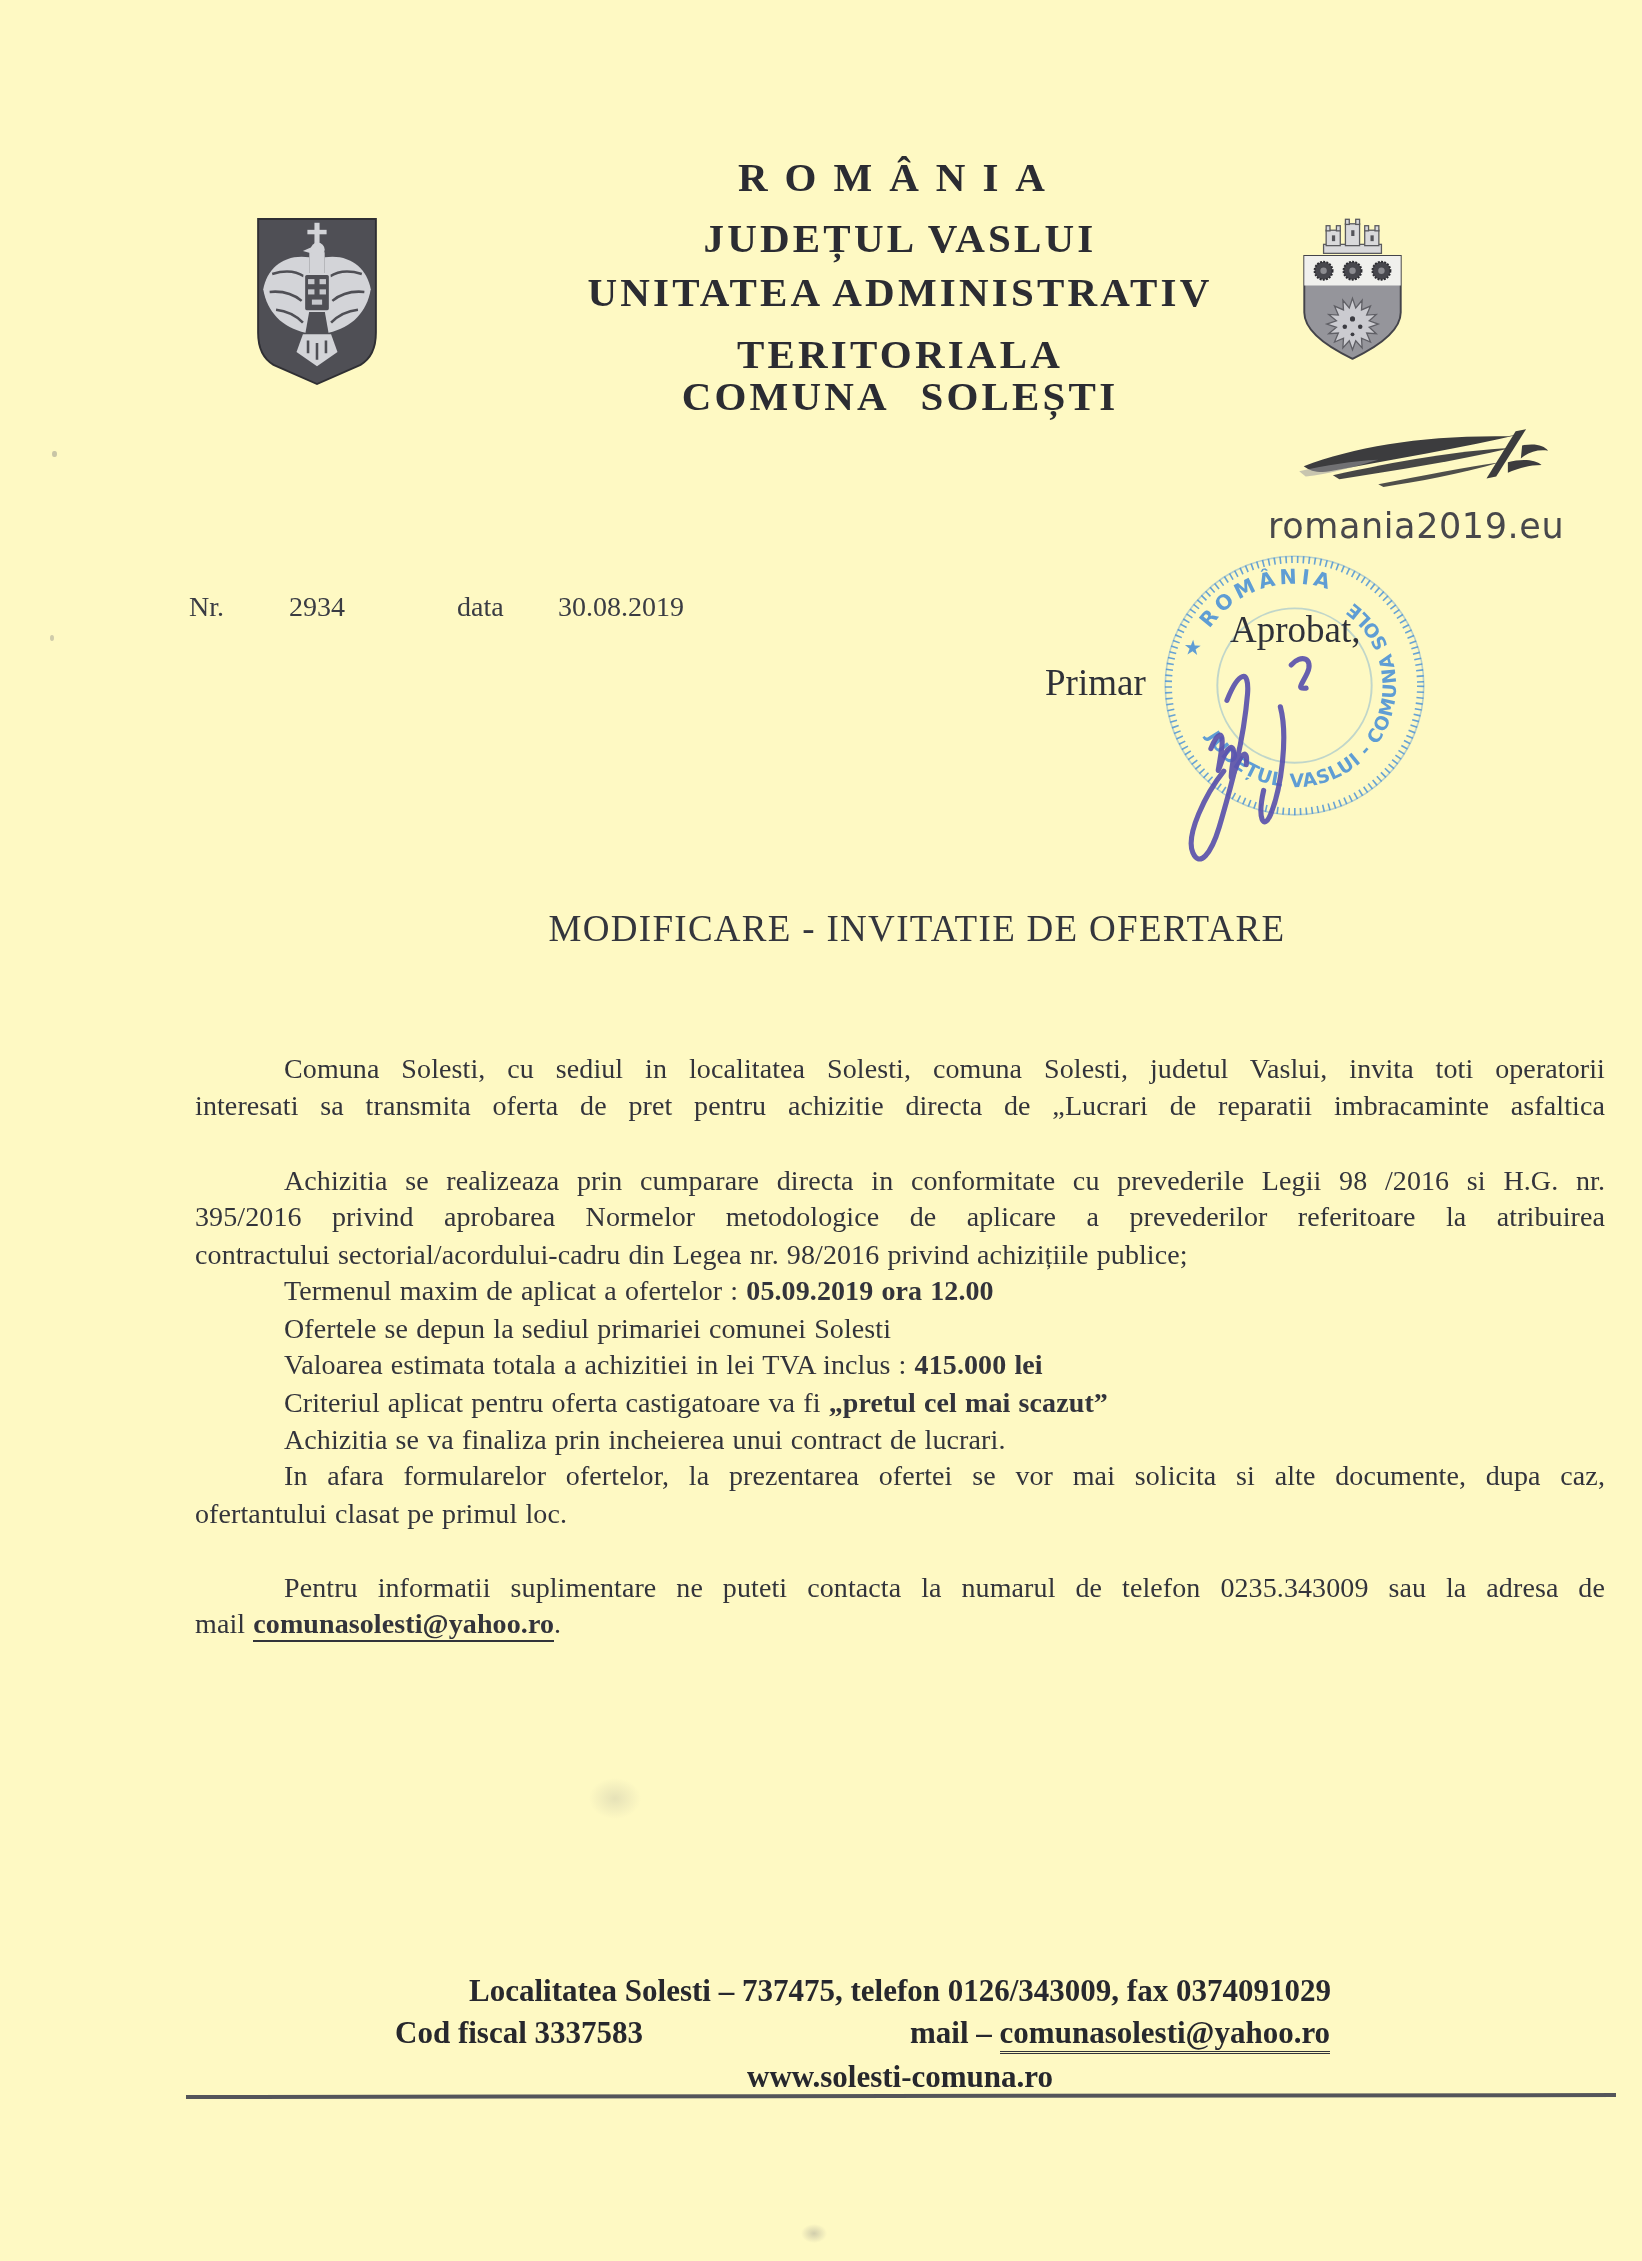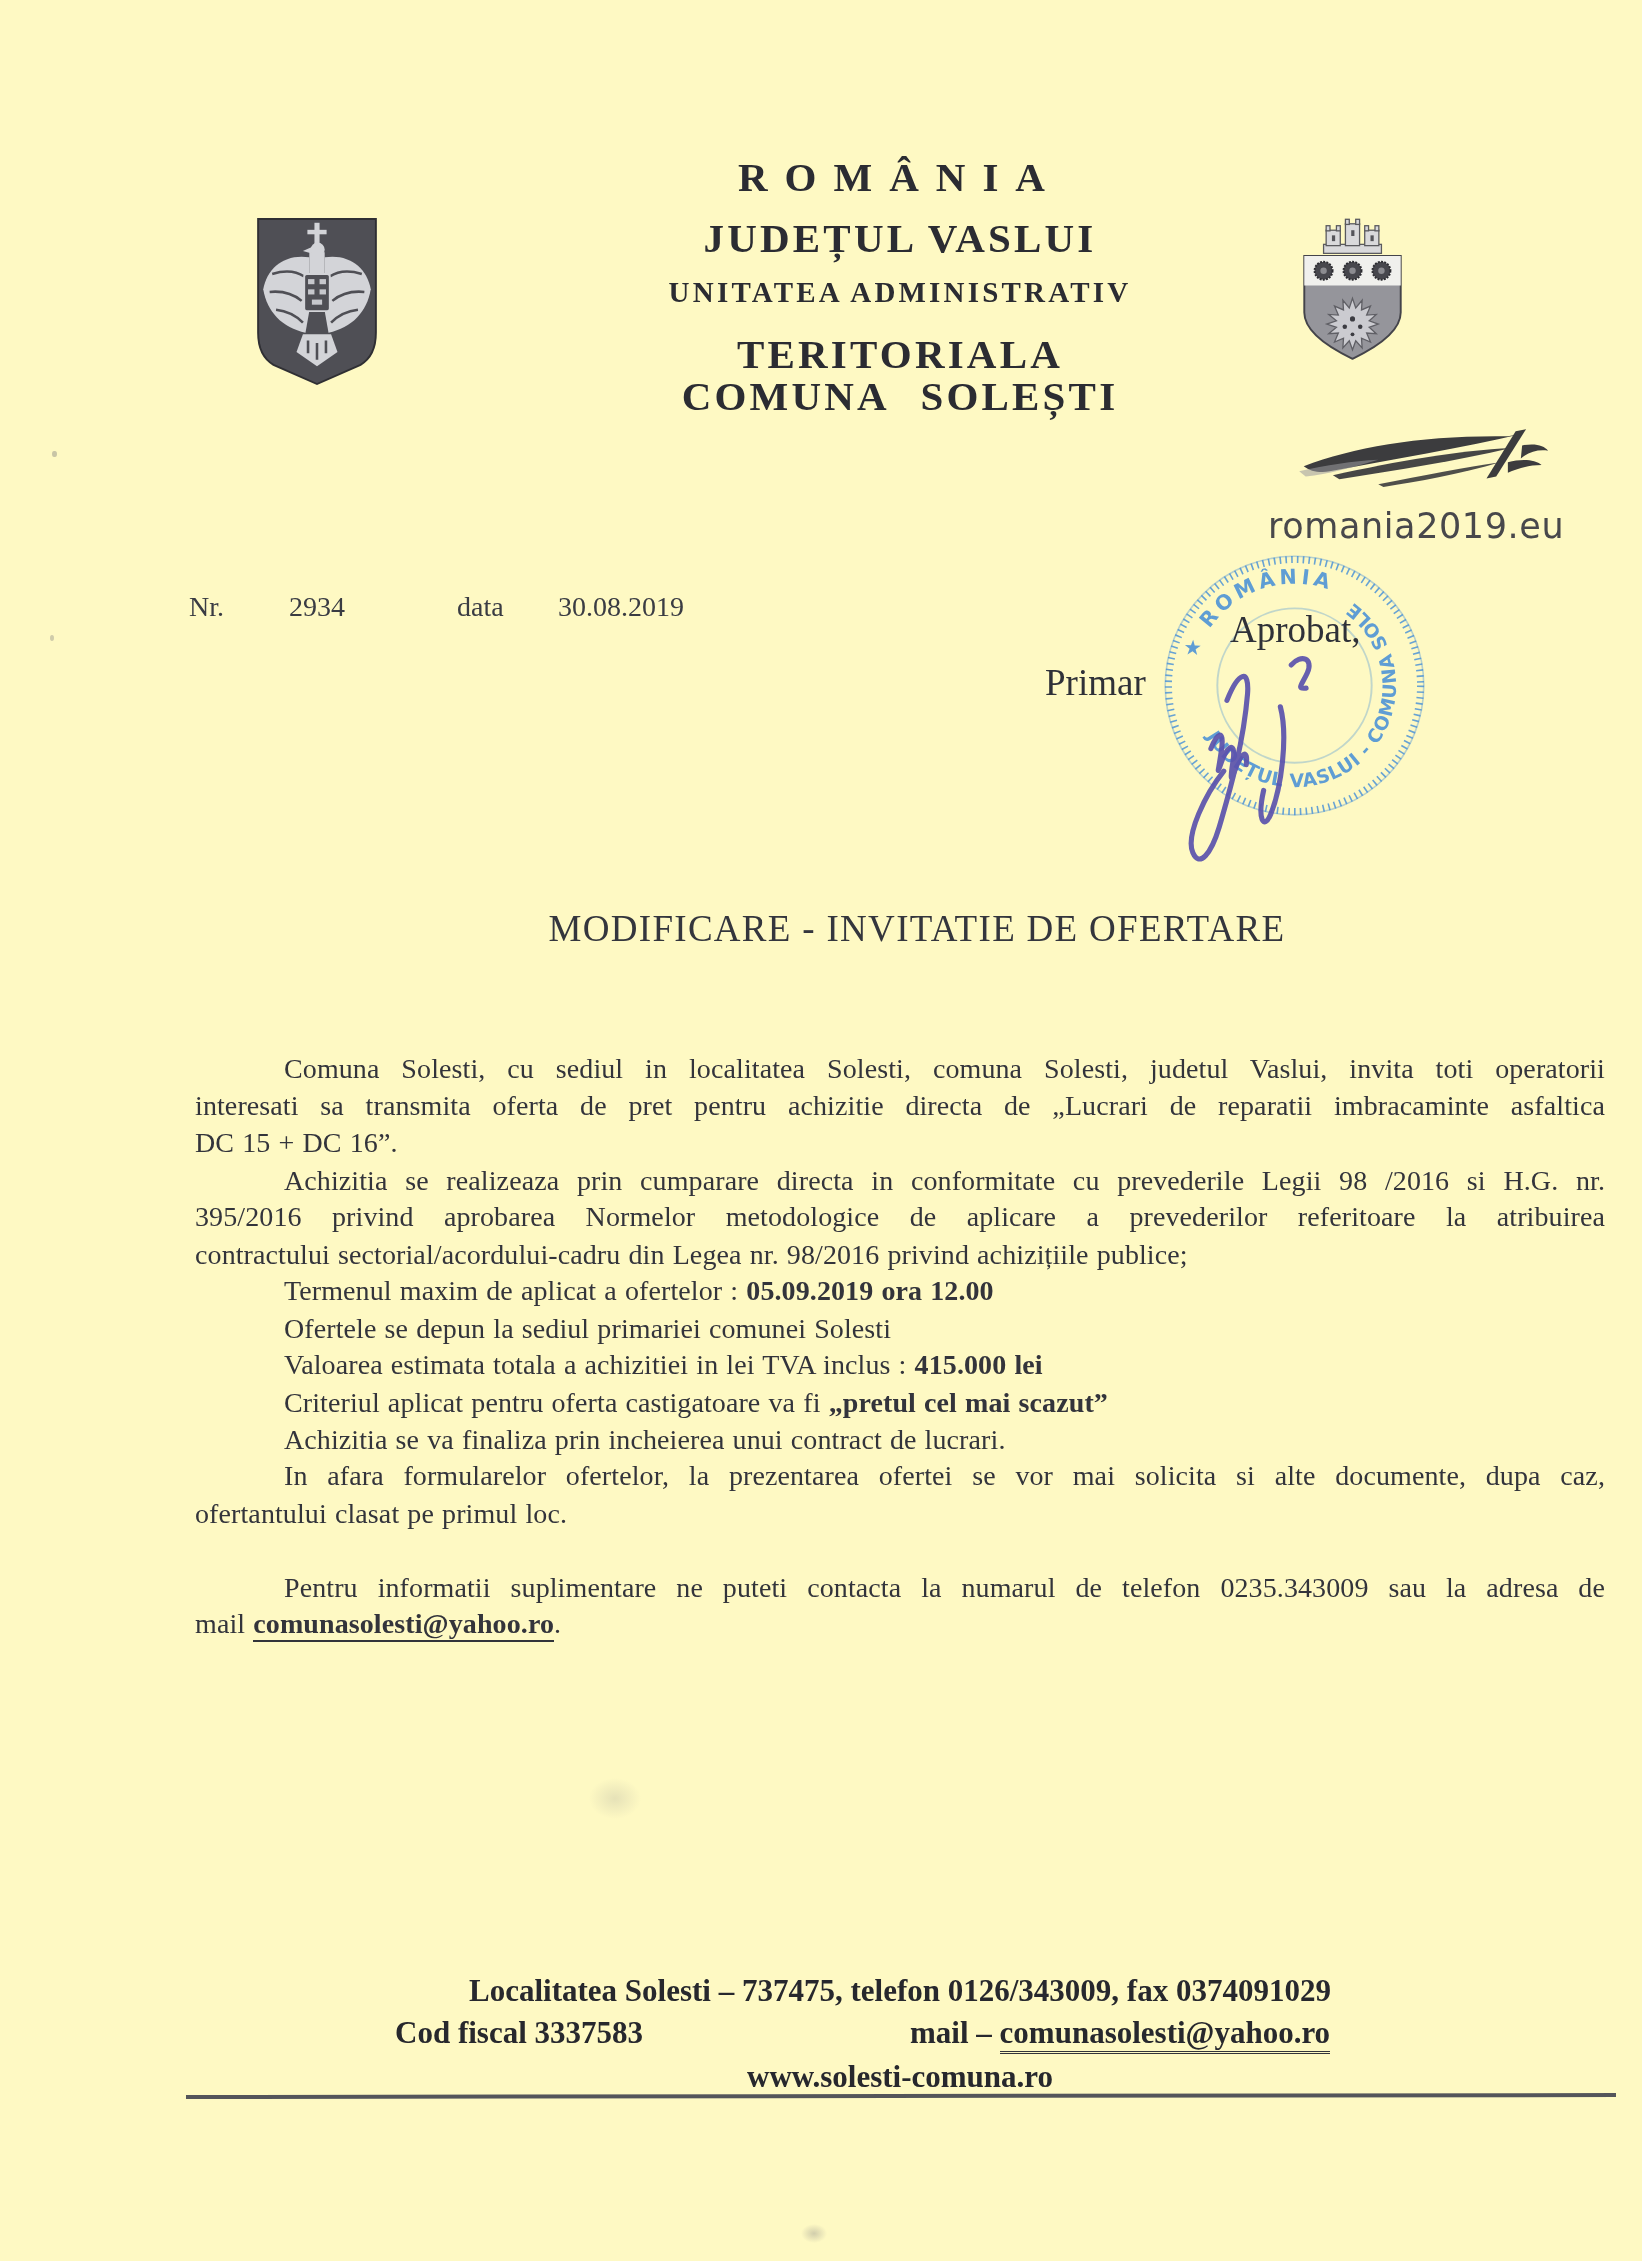--- a/index.html
+++ b/index.html
@@ -3,21 +3,21 @@
 <meta charset="utf-8">
 <style>
   html,body{margin:0;padding:0;}
   body{width:1643px;height:2261px;background:#e9e9e7;font-family:"Liberation Serif",serif;}
   #page{position:relative;width:1643px;height:2261px;background:#fef9c3;overflow:hidden;}
 
   .hline{position:absolute;left:195px;width:1410px;text-align:center;
          font-weight:700;color:#2b2c32;white-space:nowrap;}
   .h-country{top:153px;font-size:41px;letter-spacing:17px;}
   .h-l1{top:214px;font-size:41px;letter-spacing:3.2px;}
-  .h-l2{top:276px;font-size:29px;letter-spacing:3.2px;}
+  .h-l2{top:268px;font-size:41px;letter-spacing:3.2px;}
   .h-l3{top:330px;font-size:41px;letter-spacing:3.2px;}
   .h-l4{top:372px;font-size:41px;letter-spacing:3.2px;word-spacing:19.3px;font-family:Liberation Serif, serif;}
 
   .crest{position:absolute;}
   .crest-left{left:253px;top:215px;width:128px;height:173px;}
   .crest-right{left:1294px;top:216px;width:117px;height:148px;}
 
   .logo-swoosh{position:absolute;left:1294px;top:428px;width:256px;height:66px;}
   .logo-wordmark{position:absolute;left:1268px;top:506px;width:290px;text-align:center;
       font-family:"DejaVu Sans",sans-serif;font-size:35px;color:#48484b;letter-spacing:0.6px;}
@@ -181,21 +181,20 @@
     </g>
   </svg>
 
   <div class="primar">Primar</div>
   <div class="aprobat">Aprobat,</div>
 
   <div class="doc-title">MODIFICARE - INVITATIE DE OFERTARE</div>
 
   <div class="bl ind just" style="top:1050px"><span>Comuna Solesti, cu sediul in localitatea Solesti, comuna Solesti, judetul Vaslui, invita toti operatorii</span><span class="b"></span><span></span></div>
   <div class="bl just" style="top:1087px"><span>interesati sa transmita oferta de pret pentru achizitie directa de „Lucrari de reparatii imbracaminte asfaltica</span><span class="b"></span><span></span></div>
-  <div class="bl" style="top:1124px"><span>DC 15 + DC 16”.</span><span class="b"></span><span></span></div>
   <div class="bl ind just" style="top:1162px"><span>Achizitia se realizeaza prin cumparare directa in conformitate cu prevederile Legii 98 /2016 si H.G. nr.</span><span class="b"></span><span></span></div>
   <div class="bl just" style="top:1198px"><span>395/2016 privind aprobarea Normelor metodologice de aplicare a prevederilor referitoare la atribuirea</span><span class="b"></span><span></span></div>
   <div class="bl" style="top:1236px"><span>contractului sectorial/acordului-cadru din Legea nr. 98/2016 privind achizițiile publice;</span><span class="b"></span><span></span></div>
   <div class="bl ind" style="top:1272px"><span>Termenul maxim de aplicat a ofertelor : </span><span class="b">05.09.2019 ora 12.00</span><span></span></div>
   <div class="bl ind" style="top:1310px"><span>Ofertele se depun la sediul primariei comunei Solesti</span><span class="b"></span><span></span></div>
   <div class="bl ind" style="top:1346px"><span>Valoarea estimata totala a achizitiei in lei TVA inclus : </span><span class="b">415.000 lei</span><span></span></div>
   <div class="bl ind" style="top:1384px"><span>Criteriul aplicat pentru oferta castigatoare va fi </span><span class="b">„pretul cel mai scazut”</span><span></span></div>
   <div class="bl ind" style="top:1421px"><span>Achizitia se va finaliza prin incheierea unui contract de lucrari.</span><span class="b"></span><span></span></div>
   <div class="bl ind just" style="top:1457px"><span>In afara formularelor ofertelor, la prezentarea ofertei se vor mai solicita si alte documente, dupa caz,</span><span class="b"></span><span></span></div>
   <div class="bl" style="top:1495px"><span>ofertantului clasat pe primul loc.</span><span class="b"></span><span></span></div>

